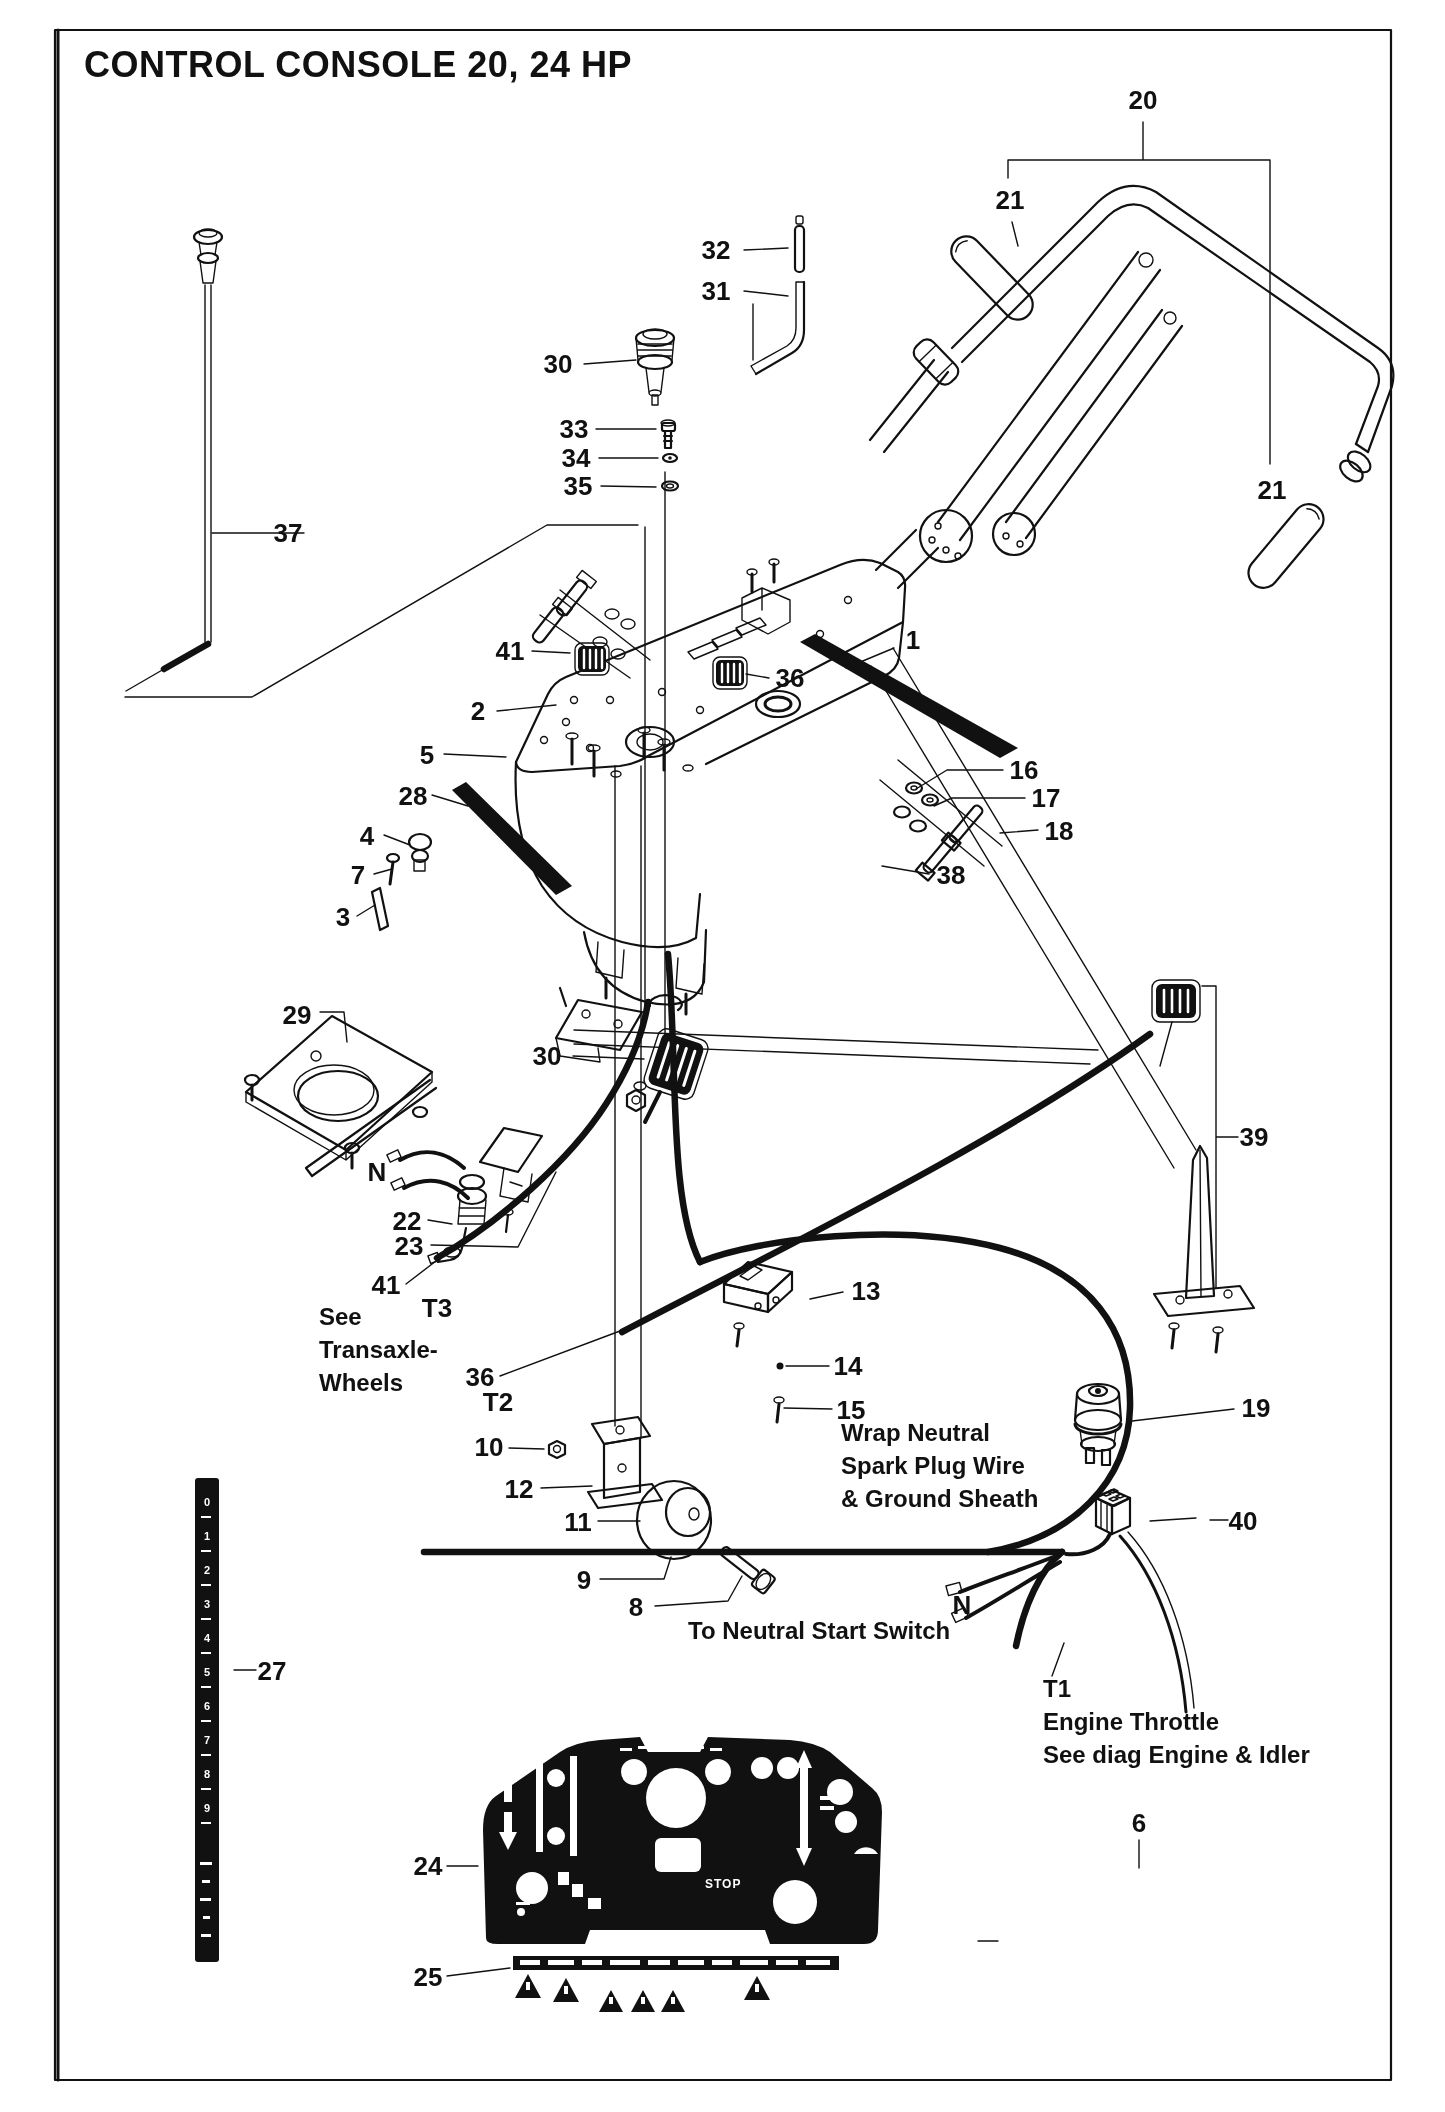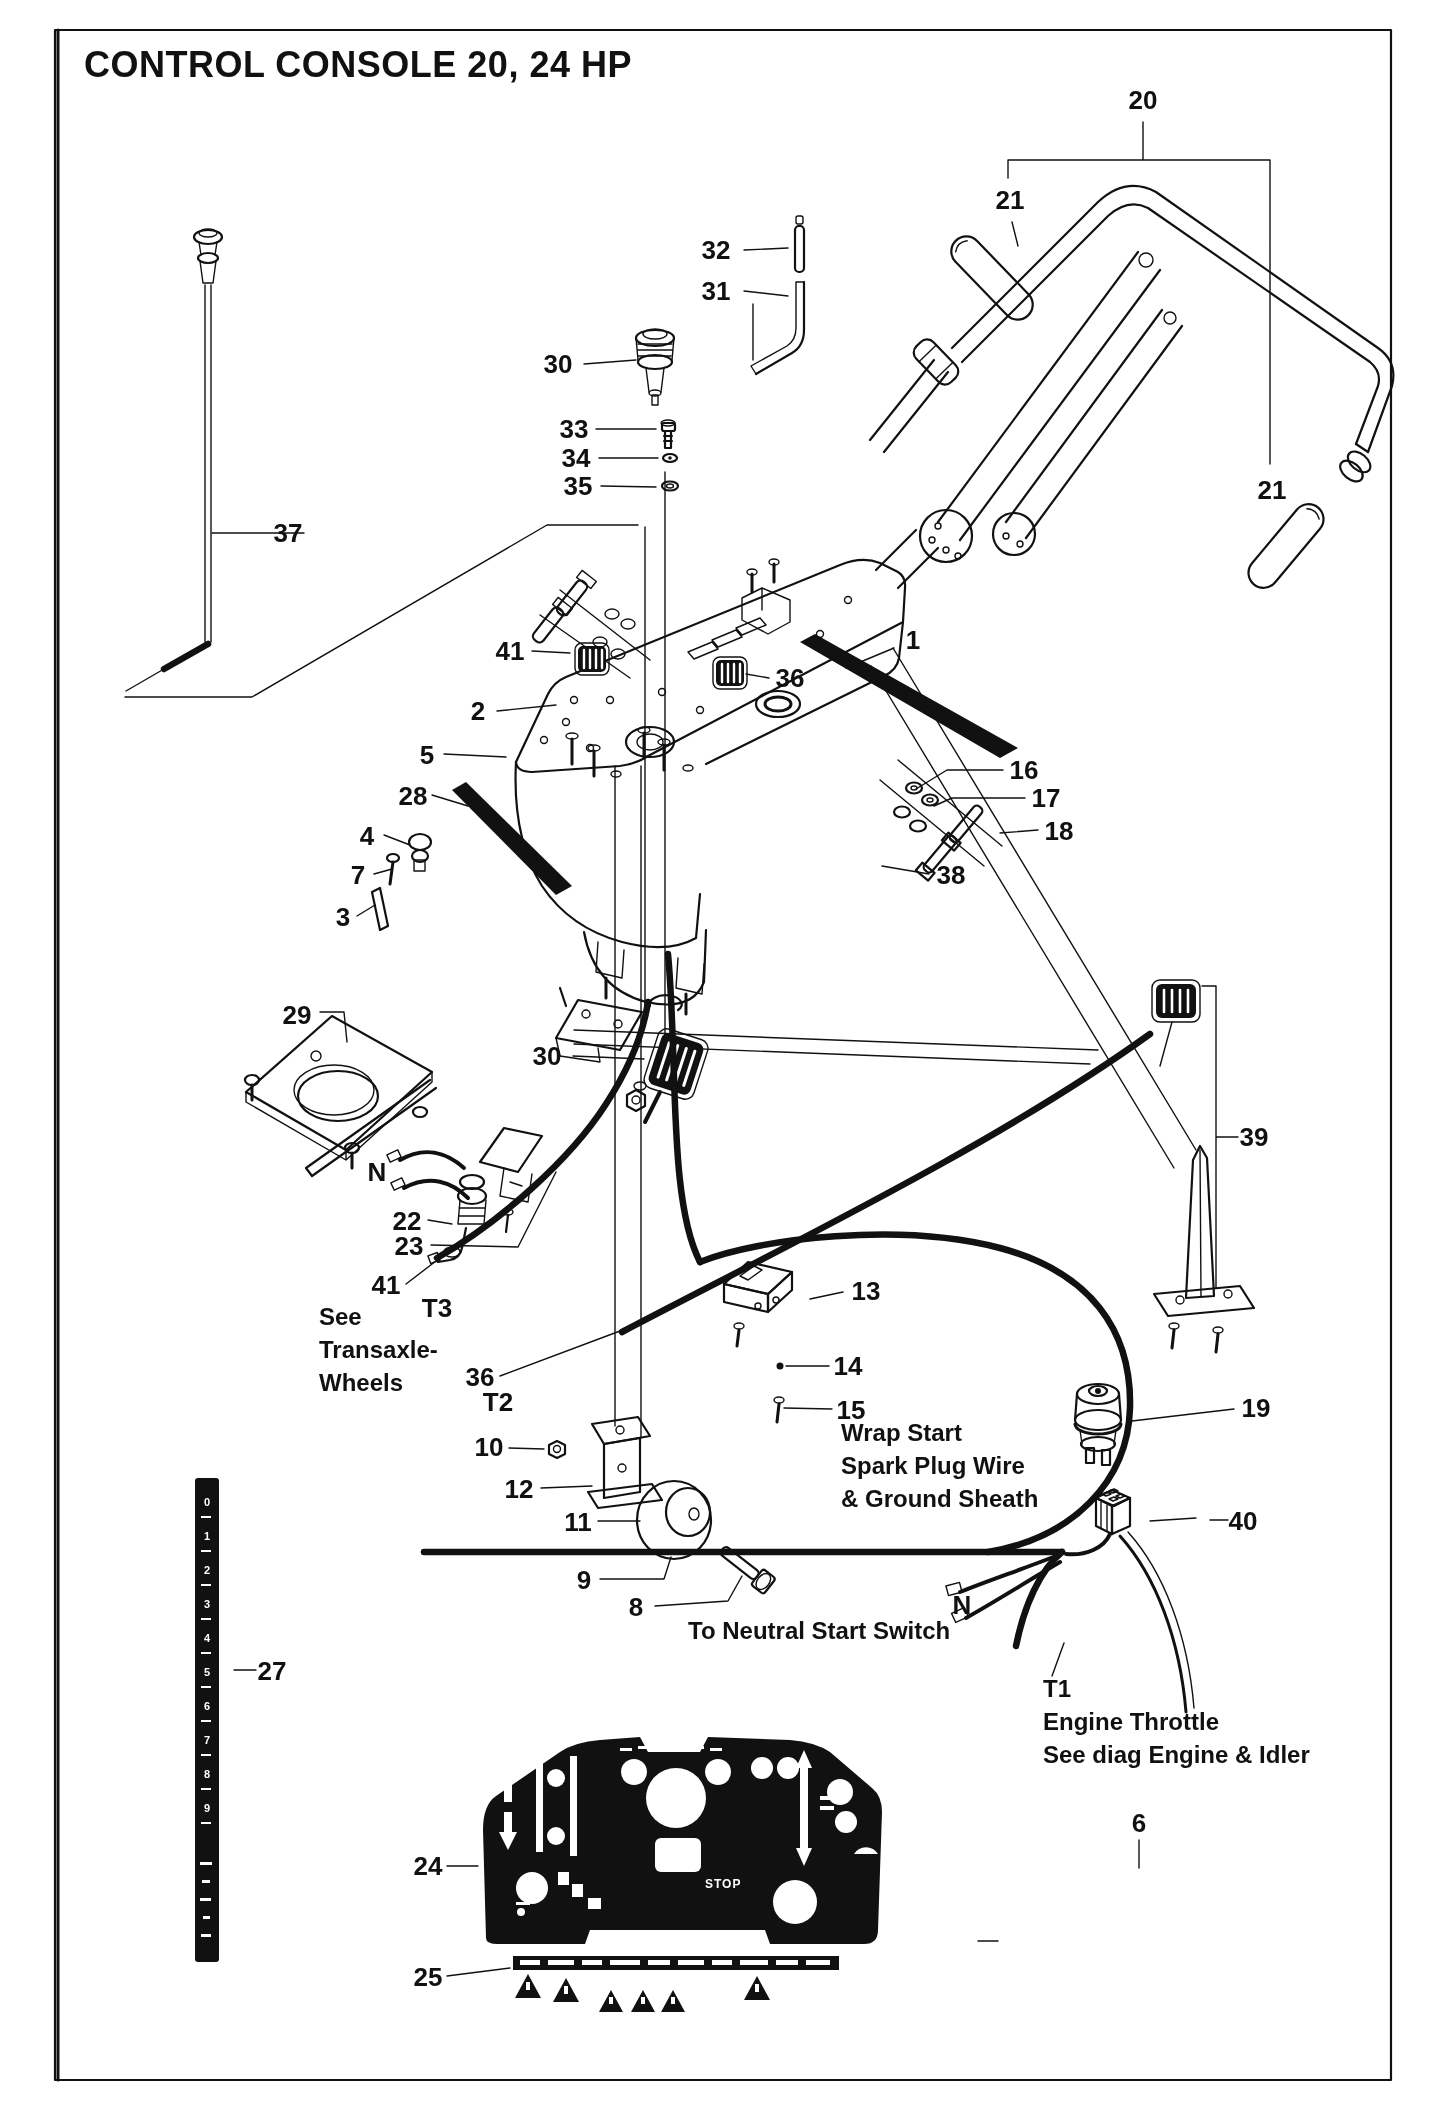--- a/index.html
+++ b/index.html
@@ -530,21 +530,21 @@
       <div class="callout" style="left: 428px; top: 1977px;">25</div>
       <div class="callout" style="left: 1139px; top: 1823px;">6</div>
     </div>
 
   <div class="note" style="left:286px;top:1300px;margin-left:33px;">
     <div>See</div>
     <div>Transaxle-</div>
     <div>Wheels</div>
   </div>
   <div class="note" style="left:841px;top:1416px;">
-    <div>Wrap Start</div>
+    <div>Wrap Neutral</div>
     <div>Spark Plug Wire</div>
     <div>&amp; Ground Sheath</div>
   </div>
   <div class="note" style="left:688px;top:1614px;">
     <div>To Neutral Start Switch</div>
   </div>
   <div class="note" style="left:1043px;top:1672px;">
     <div>T1</div>
     <div>Engine Throttle</div>
     <div>See diag Engine &amp; Idler</div>

